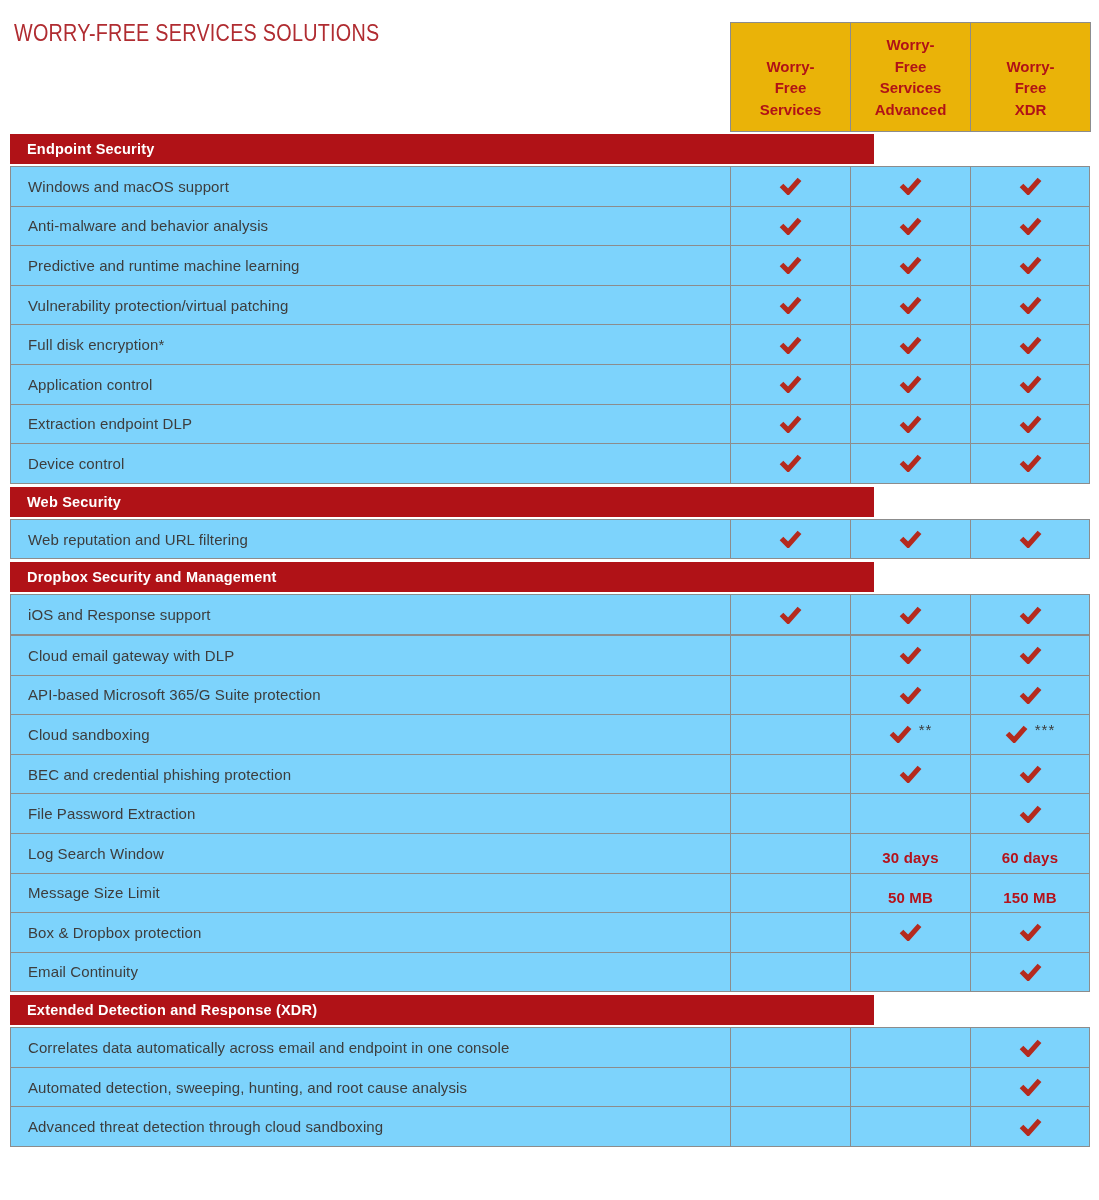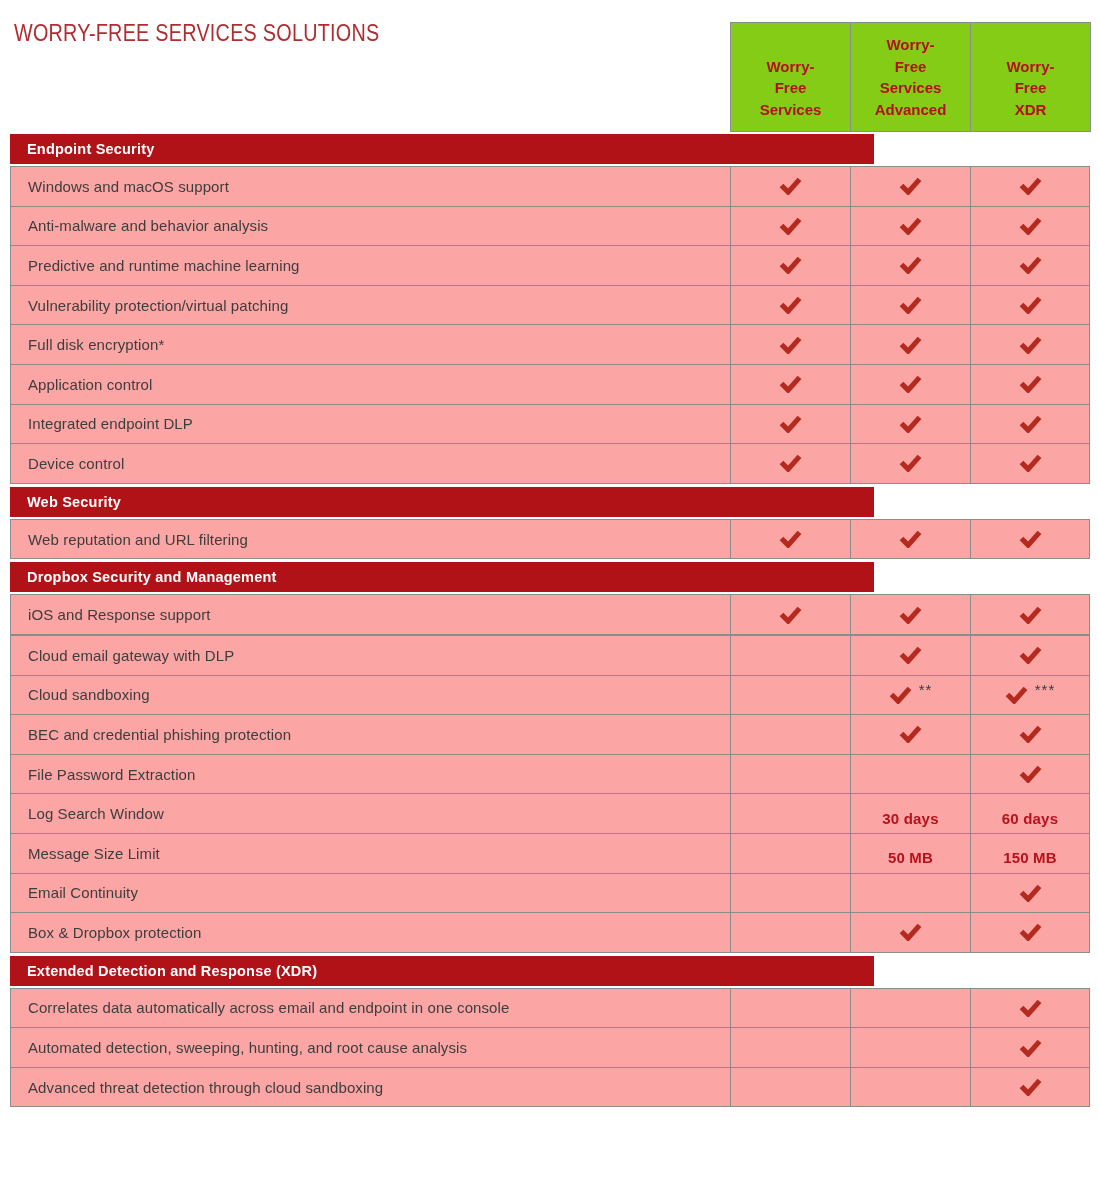--- a/index.html
+++ b/index.html
@@ -23,21 +23,21 @@
     letter-spacing:.2px;
     margin-top:45px;
   }
   .col-heads{
     position:absolute;left:730px;top:22px;
     display:flex;
   }
   .col-head{
     width:121px;height:110px;box-sizing:border-box;
     border:1px solid var(--border-gray);
-    background:#84cc16;
+    background:#eab308;
     display:flex;align-items:flex-end;justify-content:center;
     padding-bottom:11px;
     text-align:center;
     font-size:15px;font-weight:700;color:var(--brand-red);
     line-height:1.43;
   }
   .col-head + .col-head{margin-left:-1px;}
   
   .table{
     position:absolute;left:10px;top:134px;width:864px;
@@ -49,21 +49,21 @@
     line-height:30px;padding-left:17px;
     letter-spacing:.2px;
     margin:3px 0 2px 0;
   }
   .section-bar.first{margin-top:0;}
   .rows-block{
     width:1080px;box-sizing:border-box;
     border-top:1px solid var(--border-gray);
     border-left:1px solid var(--border-gray);
     border-right:1px solid var(--border-gray);
-    background:#fca5a5;
+    background:#7dd3fc;
   }
   .row{
     display:grid;
     grid-template-columns:719px 120px 120px 119px;
     height:39.6px;box-sizing:border-box;
     border-bottom:1px solid var(--border-gray);
   }
   .feature-cell{
     display:flex;align-items:center;
     padding-left:17px;
@@ -209,21 +209,21 @@
               <polyline points="2.5,9 9.5,16 21.5,2.5" fill="none" stroke="#b52a1e" stroke-width="5.4"></polyline>
             </svg>
           </div>
           <div class="value-cell">
             <svg viewBox="0 0 24 19" width="23" height="18" class="check-icon">
               <polyline points="2.5,9 9.5,16 21.5,2.5" fill="none" stroke="#b52a1e" stroke-width="5.4"></polyline>
             </svg>
           </div>
         </div>
         <div class="row">
-          <div class="feature-cell">Integrated endpoint DLP</div>
+          <div class="feature-cell">Extraction endpoint DLP</div>
           <div class="value-cell">
             <svg viewBox="0 0 24 19" width="23" height="18" class="check-icon">
               <polyline points="2.5,9 9.5,16 21.5,2.5" fill="none" stroke="#b52a1e" stroke-width="5.4"></polyline>
             </svg>
           </div>
           <div class="value-cell">
             <svg viewBox="0 0 24 19" width="23" height="18" class="check-icon">
               <polyline points="2.5,9 9.5,16 21.5,2.5" fill="none" stroke="#b52a1e" stroke-width="5.4"></polyline>
             </svg>
           </div>
@@ -303,20 +303,34 @@
               <polyline points="2.5,9 9.5,16 21.5,2.5" fill="none" stroke="#b52a1e" stroke-width="5.4"></polyline>
             </svg>
           </div>
           <div class="value-cell">
             <svg viewBox="0 0 24 19" width="23" height="18" class="check-icon">
               <polyline points="2.5,9 9.5,16 21.5,2.5" fill="none" stroke="#b52a1e" stroke-width="5.4"></polyline>
             </svg>
           </div>
         </div>
         <div class="row">
+          <div class="feature-cell">API-based Microsoft 365/G Suite protection</div>
+          <div class="value-cell"></div>
+          <div class="value-cell">
+            <svg viewBox="0 0 24 19" width="23" height="18" class="check-icon">
+              <polyline points="2.5,9 9.5,16 21.5,2.5" fill="none" stroke="#b52a1e" stroke-width="5.4"></polyline>
+            </svg>
+          </div>
+          <div class="value-cell">
+            <svg viewBox="0 0 24 19" width="23" height="18" class="check-icon">
+              <polyline points="2.5,9 9.5,16 21.5,2.5" fill="none" stroke="#b52a1e" stroke-width="5.4"></polyline>
+            </svg>
+          </div>
+        </div>
+        <div class="row">
           <div class="feature-cell">Cloud sandboxing</div>
           <div class="value-cell"></div>
           <div class="value-cell">
             <svg viewBox="0 0 24 19" width="23" height="18" class="check-icon">
               <polyline points="2.5,9 9.5,16 21.5,2.5" fill="none" stroke="#b52a1e" stroke-width="5.4"></polyline>
             </svg>
             <span class="footnote-marker">**</span>
           </div>
           <div class="value-cell">
             <svg viewBox="0 0 24 19" width="23" height="18" class="check-icon">
@@ -363,37 +377,37 @@
           <div class="feature-cell">Message Size Limit</div>
           <div class="value-cell"></div>
           <div class="value-cell">
             <span class="cell-value">50 MB</span>
           </div>
           <div class="value-cell">
             <span class="cell-value">150 MB</span>
           </div>
         </div>
         <div class="row">
+          <div class="feature-cell">Box &amp; Dropbox protection</div>
+          <div class="value-cell"></div>
+          <div class="value-cell">
+            <svg viewBox="0 0 24 19" width="23" height="18" class="check-icon">
+              <polyline points="2.5,9 9.5,16 21.5,2.5" fill="none" stroke="#b52a1e" stroke-width="5.4"></polyline>
+            </svg>
+          </div>
+          <div class="value-cell">
+            <svg viewBox="0 0 24 19" width="23" height="18" class="check-icon">
+              <polyline points="2.5,9 9.5,16 21.5,2.5" fill="none" stroke="#b52a1e" stroke-width="5.4"></polyline>
+            </svg>
+          </div>
+        </div>
+        <div class="row">
           <div class="feature-cell">Email Continuity</div>
           <div class="value-cell"></div>
           <div class="value-cell"></div>
-          <div class="value-cell">
-            <svg viewBox="0 0 24 19" width="23" height="18" class="check-icon">
-              <polyline points="2.5,9 9.5,16 21.5,2.5" fill="none" stroke="#b52a1e" stroke-width="5.4"></polyline>
-            </svg>
-          </div>
-        </div>
-        <div class="row">
-          <div class="feature-cell">Box &amp; Dropbox protection</div>
-          <div class="value-cell"></div>
-          <div class="value-cell">
-            <svg viewBox="0 0 24 19" width="23" height="18" class="check-icon">
-              <polyline points="2.5,9 9.5,16 21.5,2.5" fill="none" stroke="#b52a1e" stroke-width="5.4"></polyline>
-            </svg>
-          </div>
           <div class="value-cell">
             <svg viewBox="0 0 24 19" width="23" height="18" class="check-icon">
               <polyline points="2.5,9 9.5,16 21.5,2.5" fill="none" stroke="#b52a1e" stroke-width="5.4"></polyline>
             </svg>
           </div>
         </div>
       </div>
       <div class="section-bar">Extended Detection and Response (XDR)</div>
       <div class="rows-block">
         <div class="row">

